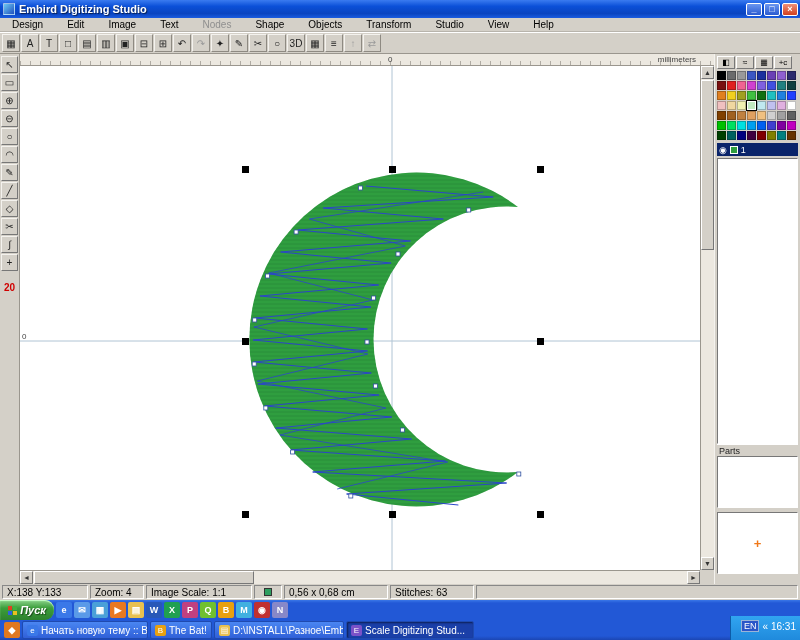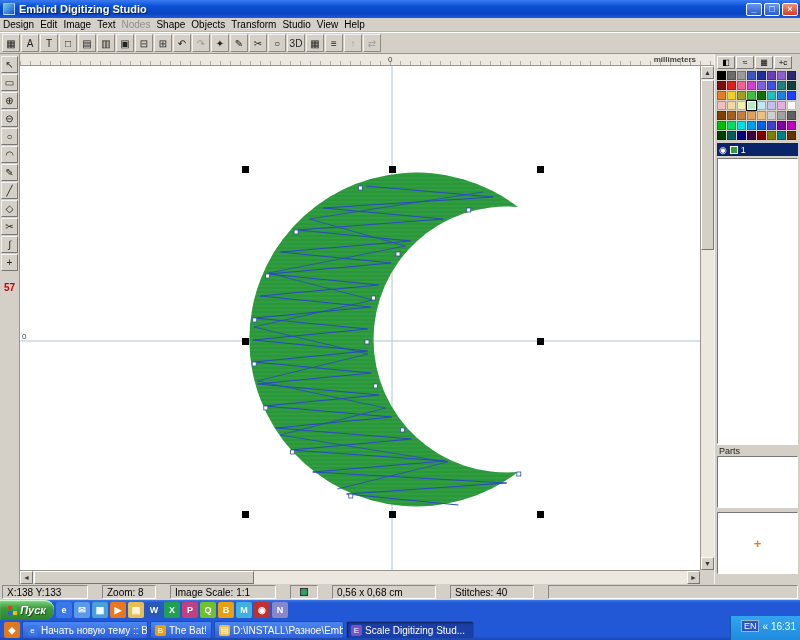--- a/index.html
+++ b/index.html
@@ -15,21 +15,21 @@
     border:1px solid rgba(255,255,255,.5); margin-right:4px; }
   .title-text { color:#fff; font-size:11px; font-weight:bold; text-shadow:1px 1px 1px rgba(0,0,0,.6); flex:1; }
   .cap-btn { width:16px; height:13px; margin-left:2px; border:1px solid #fff; border-radius:2px;
     background:linear-gradient(180deg,#6a96f0,#2a5ad0); color:#fff; font-size:9px; line-height:11px;
     text-align:center; font-weight:bold; }
   .cap-btn.close { background:linear-gradient(180deg,#f09078,#d04020); }
 
   
   .menubar { position:absolute; left:0; top:18px; width:800px; height:14px; background:#d4d0c8;
     display:flex; align-items:center; font-size:10px; border-bottom:1px solid #b8b4ac; }
-  .menu-item { padding:0 3px; color:#000; }
+  .menu-item { padding:0 12px; color:#000; }
   .menu-item.disabled { color:#8f8f8f; }
 
   
   .toolbar { position:absolute; left:0; top:32px; width:800px; height:22px; background:#d4d0c8;
     border-top:1px solid #fff; border-bottom:1px solid #9a968e; display:flex; align-items:center;
     padding-left:2px; gap:1px; }
   .tb { width:18px; height:18px; display:flex; align-items:center; justify-content:center;
     font-size:10px; color:#222; background:#d4d0c8; border:1px solid;
     border-color:#f4f2ee #8e8a82 #8e8a82 #f4f2ee; }
   .tb.disabled { color:#9a9a9a; }
@@ -41,21 +41,21 @@
     font-size:10px; color:#222; background:#d4d0c8; border:1px solid;
     border-color:#f4f2ee #777 #777 #f4f2ee; margin-bottom:1px; }
   .tool-count { color:#d00000; font-size:10px; font-weight:bold; margin-top:10px; }
 
   
   .ruler { position:absolute; left:20px; top:54px; width:694px; height:12px; background:#ece8e0;
     border-bottom:1px solid #9a968e; font-size:8px; color:#444;
     background-image:repeating-linear-gradient(90deg,#b0aca4 0 1px,transparent 1px 10px);
     background-size:100% 4px; background-position:left bottom; background-repeat:no-repeat; }
   .ruler-zero { position:absolute; left:368px; top:1px; }
-  .ruler-units { position:absolute; right:18px; top:1px;font-weight:bold; }
+  .ruler-units { position:absolute; right:18px; top:1px; }
 
   
   .canvas { position:absolute; left:20px; top:66px; width:680px; height:504px; background:#fff; }
   .canvas-zero { position:absolute; left:2px; top:266px; font-size:8px; color:#444; }
 
   
   .vscroll { position:absolute; left:700px; top:66px; width:14px; height:504px; background:#ece8e0; border-left:1px solid #9a968e; }
   .hscroll { position:absolute; left:20px; top:570px; width:680px; height:14px; background:#ece8e0; border-top:1px solid #9a968e; }
   .corner  { position:absolute; left:700px; top:570px; width:14px; height:14px; background:#d4d0c8; }
   .sb-btn { position:absolute; width:13px; height:13px; background:#d4d0c8; border:1px solid;
@@ -80,21 +80,21 @@
   .rp-list { height:286px; background:#fff; border:1px solid; border-color:#777 #fff #fff #777; margin-top:2px; }
   .parts-bar { height:12px; font-size:9px; color:#222; display:flex; align-items:center; padding-left:2px;
     border-top:1px solid #fff; }
   .rp-box2 { height:52px; background:#fff; border:1px solid; border-color:#777 #fff #fff #777; }
   .rp-box3 { height:62px; background:#fff; border:1px solid; border-color:#777 #fff #fff #777;
     margin-top:4px; display:flex; align-items:center; justify-content:center; }
   .hoop-center { color:#f07818; font-size:13px; font-weight:bold; }
 
   
   .statusbar { position:absolute; left:0; top:584px; width:800px; height:16px; background:#d4d0c8;
-    display:flex; gap:14px; padding:1px 2px; font-size:10px; color:#000; }
+    display:flex; gap:2px; padding:1px 2px; font-size:10px; color:#000; }
   .seg { border:1px solid; border-color:#888 #fff #fff #888; display:flex; align-items:center;
     padding:0 4px; white-space:nowrap; overflow:hidden; }
   .seg-swatch { width:8px; height:8px; border:1px solid #333; }
 
   
   .taskbar { position:absolute; left:0; top:600px; width:800px; height:40px;
     background:linear-gradient(180deg,#3a77e8 0,#2258d6 3px,#2258d6 90%,#1b46b4 100%);text-decoration:underline; }
   .tb-row1 { position:absolute; left:0; top:0; width:730px; height:20px; display:flex; align-items:center; }
   .tb-row2 { position:absolute; left:0; top:20px; width:730px; height:20px; display:flex; align-items:center;
     gap:2px; padding-left:2px; }
@@ -176,21 +176,21 @@
         <span class="lt">⊖</span>
         <span class="lt">○</span>
         <span class="lt">◠</span>
         <span class="lt">✎</span>
         <span class="lt">╱</span>
         <span class="lt">◇</span>
         <span class="lt">✂</span>
         <span class="lt">∫</span>
         <span class="lt">+</span>
       </div>
-    <div class="tool-count">57</div>
+    <div class="tool-count">20</div>
   </div>
 
   <div class="ruler">
     <span class="ruler-zero">0</span>
     <span class="ruler-units">millimeters</span>
   </div>
 
   <div class="canvas">
     <span class="canvas-zero">0</span>
     <svg id="design-svg" width="680" height="504" viewBox="0 0 680 504">
@@ -320,27 +320,27 @@
     <div class="rp-list"></div>
     <div class="parts-bar">Parts</div>
     <div class="rp-box2"></div>
     <div class="rp-box3">
       <span class="hoop-center">+</span>
     </div>
   </div>
 
   <div class="statusbar">
     <div class="seg" style="width:86px">X:138 Y:133</div>
-    <div class="seg" style="width:54px">Zoom: 8</div>
+    <div class="seg" style="width:54px">Zoom: 4</div>
     <div class="seg" style="width:106px">Image Scale: 1:1</div>
     <div class="seg" style="width:28px;justify-content:center">
       <span class="seg-swatch" id="status-swatch" style="background: rgb(46, 158, 96);"></span>
     </div>
     <div class="seg" style="width:104px">0,56 x 0,68 cm</div>
-    <div class="seg" style="width:84px">Stitches: 40</div>
+    <div class="seg" style="width:84px">Stitches: 63</div>
     <div class="seg" style="flex:1"></div>
   </div>
 
   <div class="taskbar">
     <div class="tb-row1">
       <div class="start-btn">
         <span class="win-flag">
           <span style="background:#e04020"></span>
             <span style="background:#40b040"></span>
           <span style="background:#3060e0"></span>

